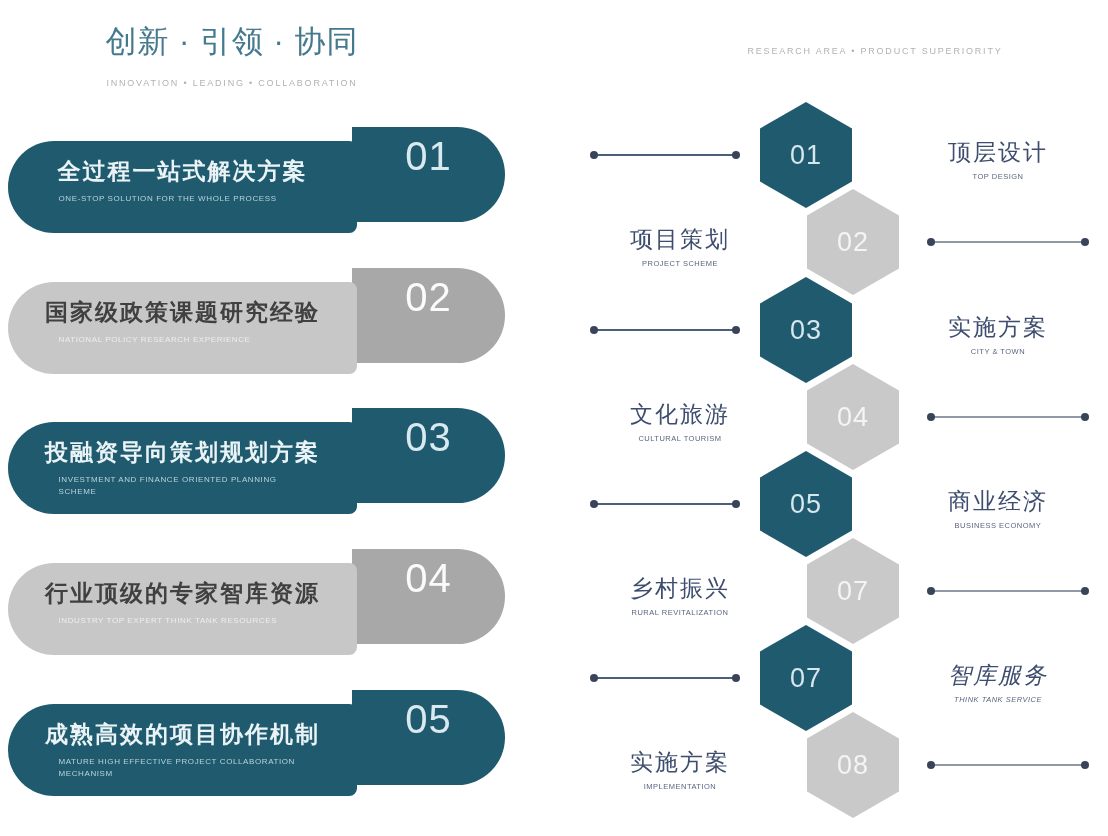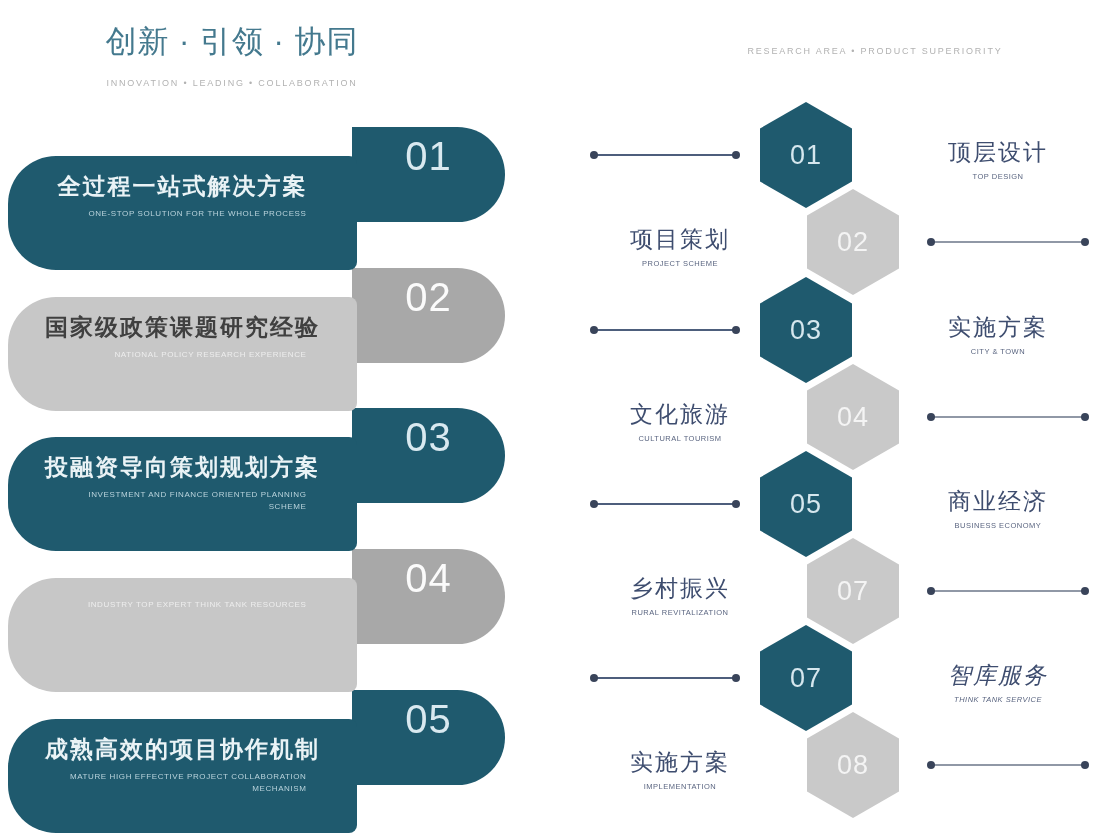--- a/index.html
+++ b/index.html
@@ -11,32 +11,32 @@
   .sh-left{left:32px;top:26px;width:400px;}
   .sh-right{left:675px;top:26px;width:400px;}
   .sh-title{font-size:31px;line-height:32px;color:#44798e;letter-spacing:1px;}
   .sh-sub{margin-top:20px;font-size:9px;color:#b2b2b2;letter-spacing:1.8px;}
 
   
   .l-item{position:absolute;left:0;width:520px;height:112px;}
   .l-item .num-block{position:absolute;left:352px;top:0;width:153px;height:95px;
     border-radius:0 48px 48px 0;display:flex;justify-content:center;z-index:1;}
   .l-item .num{font-size:40px;line-height:1;margin-top:9px;letter-spacing:1px;}
-  .l-item .pill{position:absolute;left:8px;top:14px;width:349px;height:114px;z-index:2;
+  .l-item .pill{position:absolute;left:8px;top:14px;width:349px;height:92px;z-index:2;
     border-radius:48px 8px 8px 48px;display:flex;flex-direction:column;align-items:center;
-    padding-top:15px;box-sizing:border-box;margin-top:15px;}
+    padding-top:15px;box-sizing:border-box;}
   .l-item.teal .num-block,.l-item.teal .pill{background:#1f5a6e;}
   .l-item.gray .num-block{background:#a8a8a8;}
   .l-item.gray .pill{background:#c7c7c7;}
   .l-item.teal .num{color:#d9e9f0;}
   .l-item.gray .num{color:#fbfbfb;}
   .pill-zh{font-size:23px;font-weight:bold;letter-spacing:2px;white-space:nowrap;}
   .l-item.teal .pill-zh{color:#eaf3f6;}
   .l-item.gray .pill-zh{color:#404040;}
-  .pill-en{margin-top:6px;font-size:8px;letter-spacing:0.6px;text-align:right;width:248px;line-height:1.5;}
+  .pill-en{margin-top:6px;font-size:8px;letter-spacing:0.6px;text-align:left;width:248px;line-height:1.5;}
   .l-item.teal .pill-en{color:#b9d3dc;}
   .l-item.gray .pill-en{color:#eeeeee;}
 
   
   .hexagon{position:absolute;width:92px;height:106px;display:flex;align-items:center;justify-content:center;
     clip-path:polygon(50% 0,100% 25%,100% 75%,50% 100%,0 75%,0 25%);}
   .hexagon.teal{background:#1f5a6e;}
   .hexagon.gray{background:#c9c9c9;}
   .hex-num{font-size:27px;letter-spacing:1px;}
   .hexagon.teal .hex-num{color:#d6e7ee;}
@@ -94,20 +94,21 @@
     <div class="pill">
       <div class="pill-zh">投融资导向策划规划方案</div>
       <div class="pill-en">INVESTMENT AND FINANCE ORIENTED PLANNING SCHEME</div>
     </div>
   </div>
       <div class="l-item gray" style="top: 549px;">
     <div class="num-block">
       <span class="num">04</span>
     </div>
     <div class="pill">
+      <div class="pill-zh">行业顶级的专家智库资源</div>
       <div class="pill-en">INDUSTRY TOP EXPERT THINK TANK RESOURCES</div>
     </div>
   </div>
       <div class="l-item teal" style="top: 690px;">
     <div class="num-block">
       <span class="num">05</span>
     </div>
     <div class="pill">
       <div class="pill-zh">成熟高效的项目协作机制</div>
       <div class="pill-en">MATURE HIGH EFFECTIVE PROJECT COLLABORATION MECHANISM</div>

